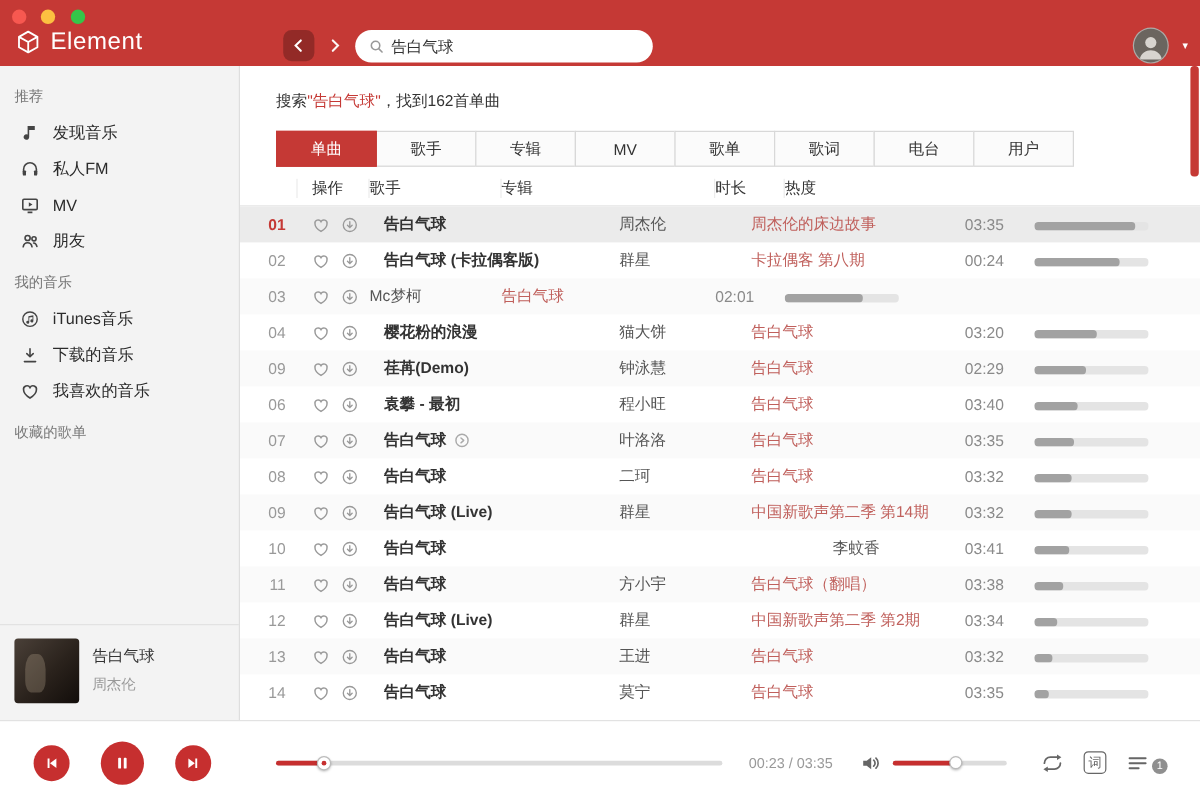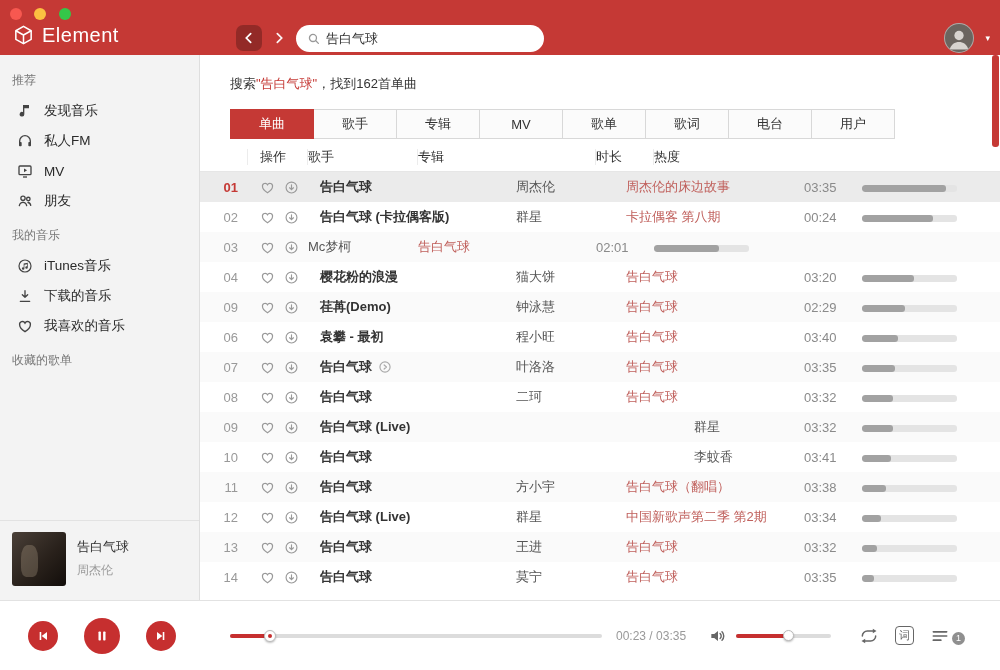--- a/index.html
+++ b/index.html
@@ -84,21 +84,21 @@
   .player{position:absolute;left:0;right:0;bottom:0;height:70px;background:#fff;border-top:1px solid #e2e2e2;display:flex;align-items:center;padding-left:28px}
   .pbtn{width:30px;height:30px;border-radius:50%;background:#c62f2f;border:none;color:#fff;cursor:pointer;display:flex;align-items:center;justify-content:center;padding:0;flex:none}
   .pbtn svg{width:16px;height:16px}
   .pbtn-big{width:36px;height:36px;margin:0 26px}
   .pbtn-big svg{width:18px;height:18px}
   .progress{position:relative;width:372px;height:14px;margin-left:54px;cursor:pointer;flex:none}
   .p-track{position:absolute;left:0;right:0;top:5px;height:4px;background:#dcdcdc;border-radius:2px}
   .p-fill{height:100%;background:#c62f2f;border-radius:2px}
   .p-knob{position:absolute;top:1px;width:12px;height:12px;background:#fff;border:1px solid #bbb;border-radius:50%;box-shadow:0 1px 2px rgba(0,0,0,.25)}
   .p-knob::after{content:"";position:absolute;left:3px;top:3px;width:4px;height:4px;border-radius:50%;background:#c62f2f}
-  .time{margin-left:14px;font-size:12px;color:#999;width:88px;flex:none}
+  .time{margin-left:22px;font-size:12px;color:#999;width:88px;flex:none}
   .vol-icon{color:#666;margin-left:4px;line-height:0;cursor:pointer;flex:none}
   .vol-icon svg{width:20px;height:20px}
   .volume{position:relative;width:95px;height:12px;margin-left:8px;cursor:pointer;flex:none}
   .v-track{position:absolute;left:0;right:0;top:4px;height:4px;background:#dcdcdc;border-radius:2px}
   .v-fill{height:100%;background:#c62f2f;border-radius:2px}
   .v-knob{position:absolute;top:0;width:11px;height:11px;background:#fff;border:1px solid #bbb;border-radius:50%;box-shadow:0 1px 2px rgba(0,0,0,.25)}
   .ctl{color:#666;cursor:pointer;flex:none}
   .loop{margin-left:28px;line-height:0}
   .loop svg{width:20px;height:20px}
   .lyric{margin-left:16px;width:19px;height:19px;border:1.5px solid #666;border-radius:4px;font-size:11px;display:flex;align-items:center;justify-content:center}
@@ -390,20 +390,21 @@
               <span class="act"><svg viewBox="0 0 24 24" fill="none" stroke="currentColor" stroke-width="1.9">
                   <path d="M12 20.5s-8-4.9-8-10A4.3 4.3 0 0 1 12 7.6 4.3 4.3 0 0 1 20 10.5c0 5.1-8 10-8 10z"></path>
                 </svg></span>
               <span class="act"><svg viewBox="0 0 24 24" fill="none" stroke="currentColor" stroke-width="1.8" stroke-linecap="round" stroke-linejoin="round">
                   <circle cx="12" cy="12" r="8.7"></circle>
                   <path d="M12 7.5v8m0 0l-3.1-3.1M12 15.5l3.1-3.1"></path>
                 </svg></span>
             </span>
             <span class="col title">告白气球 (Live)</span>
             <span class="col artist">群星</span>
+            <span class="col album">中国新歌声第二季 第14期</span>
             <span class="col dur">03:32</span>
             <span class="col hot"><span class="hot-track"><span class="hot-fill" style="width:33%"></span></span></span>
           </div>
           <div class="row">
             <span class="col idx">10</span>
             <span class="col actions">
               <span class="act"><svg viewBox="0 0 24 24" fill="none" stroke="currentColor" stroke-width="1.9">
                   <path d="M12 20.5s-8-4.9-8-10A4.3 4.3 0 0 1 12 7.6 4.3 4.3 0 0 1 20 10.5c0 5.1-8 10-8 10z"></path>
                 </svg></span>
               <span class="act"><svg viewBox="0 0 24 24" fill="none" stroke="currentColor" stroke-width="1.8" stroke-linecap="round" stroke-linejoin="round">

